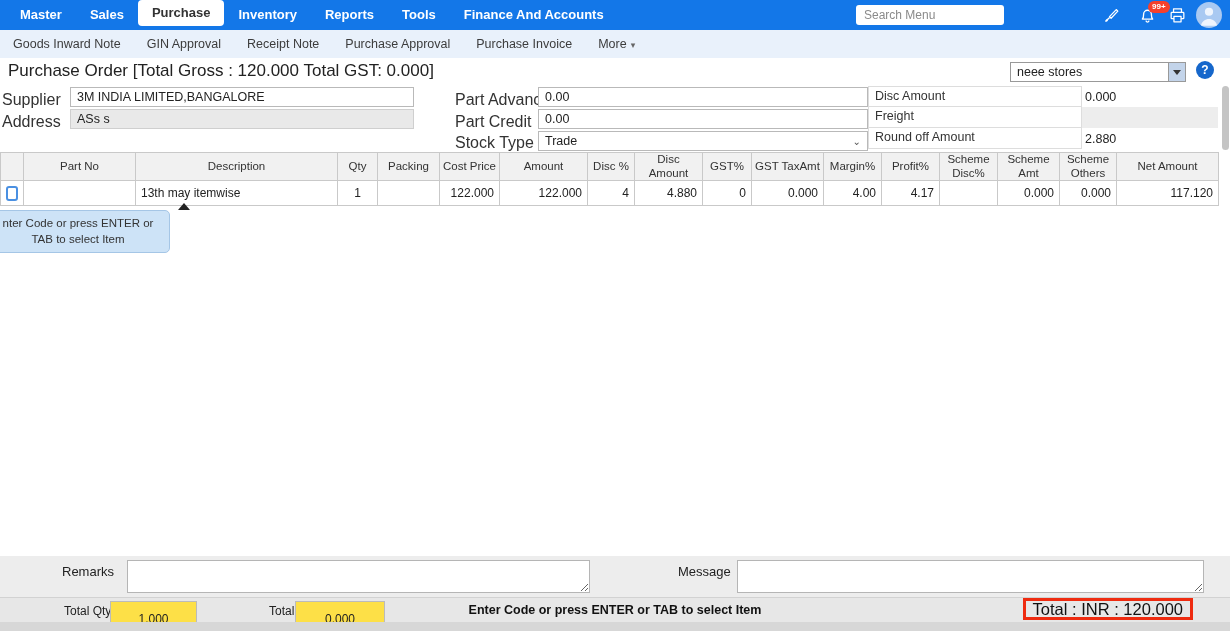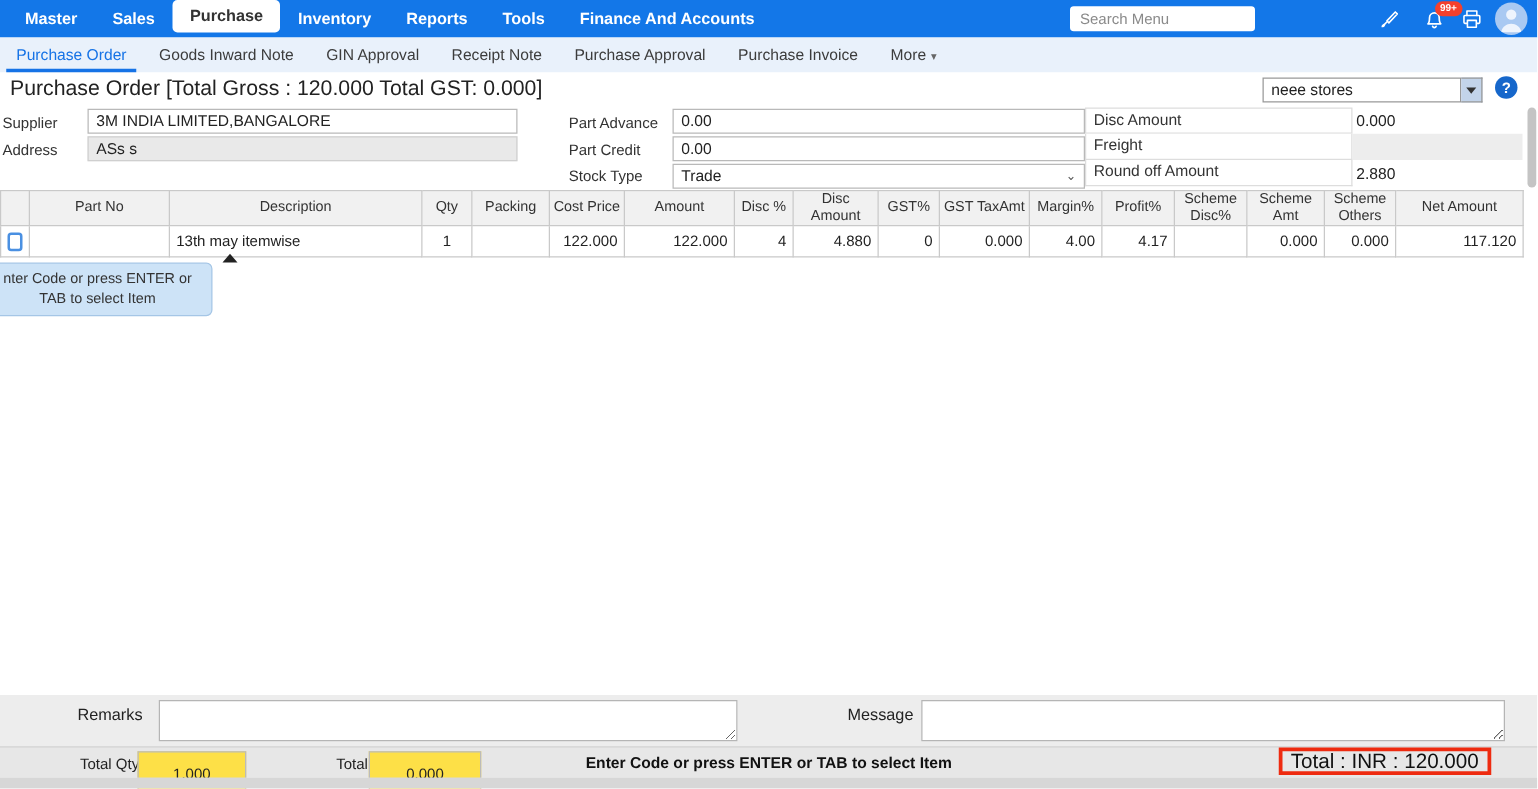--- a/index.html
+++ b/index.html
@@ -34,21 +34,21 @@
   .titlebar { position:absolute; top:58px; left:0; width:1230px; height:28px; background:#fff; }
   .page-title { position:absolute; left:8px; top:3px; font-size:17px; font-weight:400; color:#222; }
   .store-combo { position:absolute; left:1010px; top:4px; width:176px; height:20px; display:flex; cursor:pointer; }
   .combo-text { flex:1; border:1px solid #999; background:#fff; font-size:12.5px; color:#222; padding:2px 6px; white-space:nowrap; overflow:hidden; }
   .combo-btn { width:17px; border:1px solid #999; border-left:none; background:#c3d4ea; display:flex; align-items:center; justify-content:center; }
   .combo-btn .tri { width:0; height:0; border-left:4px solid transparent; border-right:4px solid transparent; border-top:5px solid #333; }
   .help-btn { position:absolute; left:1196px; top:3px; width:18px; height:18px; border-radius:50%; background:#1667cb; color:#fff; font-size:12px; font-weight:700; text-align:center; line-height:18px; cursor:pointer; }
 
   
   .formarea { position:absolute; top:86px; left:0; width:1230px; height:66px; background:#fff; }
-  .f-label { position:absolute; font-size:12px; color:#333; white-space:nowrap; }
+  .f-label { position:absolute; font-size:16px; color:#333; white-space:nowrap; }
   .f-input { position:absolute; height:20px; border:1px solid #b9b9b9; background:#fff; font-size:12.5px; font-family:"Liberation Sans",sans-serif; color:#222; padding:0 6px; outline:none; }
   .f-input.readonly { background:#e9e9e9; border-color:#cfcfcf; }
   .stock-select { position:absolute; left:538px; top:45px; width:330px; height:20px; border:1px solid #b9b9b9; background:#fff; display:flex; align-items:center; justify-content:space-between; padding:0 6px; font-size:12.5px; color:#222; cursor:pointer; }
   .stock-select .chev { font-size:10px; color:#555; }
   .ro-row-label { position:absolute; left:868px; width:214px; height:21px; border:1px solid #ddd; border-top:none; background:#fff; font-size:12.5px; color:#333; padding:2px 6px; }
   .ro-row-label.first { border-top:1px solid #ddd; }
   .ro-val { position:absolute; left:1085px; font-size:12.5px; color:#222; }
   .ro-val-cell { position:absolute; left:1082px; width:136px; height:21px; background:#ededed; }
   .vscroll { position:absolute; left:1222px; top:0; width:7px; height:64px; background:#c4c4c4; border-radius:4px; }
 
@@ -119,21 +119,20 @@
     </span>
     <span class="avatar">
       <svg viewBox="0 0 24 24" fill="#eef4fd">
         <circle cx="12" cy="9" r="3.8"></circle>
         <path d="M4.5 22c.8-4.2 4-6.3 7.5-6.3s6.7 2.1 7.5 6.3z"></path>
       </svg>
     </span>
   </header>
 
   <nav class="subnav">
-    <div class="sn-item active">Purchase Order</div>
     <div class="sn-item">Goods Inward Note</div>
     <div class="sn-item">GIN Approval</div>
     <div class="sn-item">Receipt Note</div>
     <div class="sn-item">Purchase Approval</div>
     <div class="sn-item">Purchase Invoice</div>
     <div class="sn-item"><span>More</span><span class="sn-caret">▾</span></div>
   </nav>
 
   <div class="titlebar">
     <h1 class="page-title">Purchase Order [Total Gross : 120.000 Total GST: 0.000]</h1>

